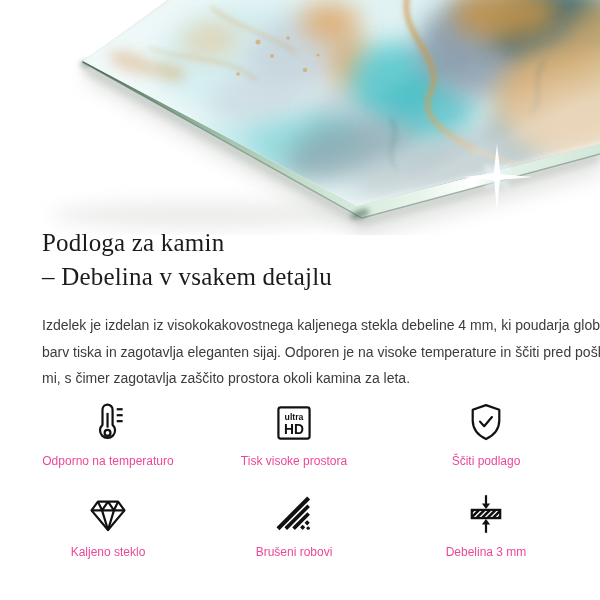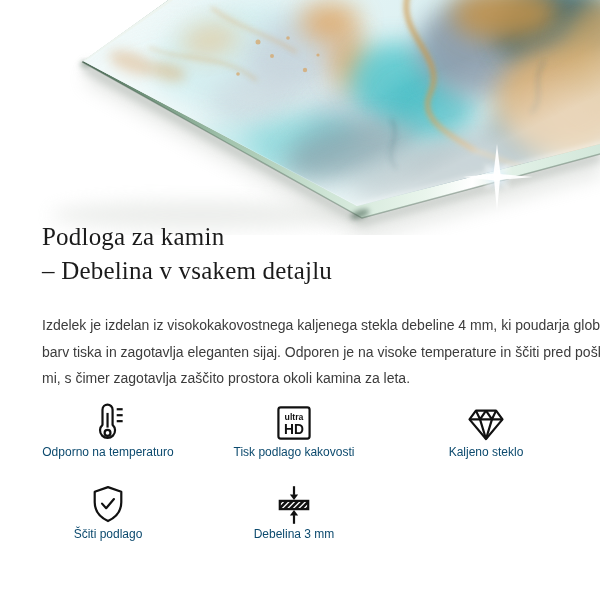--- a/index.html
+++ b/index.html
@@ -2,36 +2,36 @@
 <html><head>
 <meta charset="utf-8">
 <style>
   html,body{margin:0;padding:0;}
   .page{
     position:relative;width:600px;height:600px;overflow:hidden;
     background:#ffffff;font-family:"Liberation Sans",sans-serif;
   }
   .hero{position:absolute;left:0;top:0;width:600px;height:235px;}
   .title{
-    position:absolute;left:42px;top:220px;
+    position:absolute;left:42px;top:226px;
     font-family:"Liberation Serif",serif;font-size:25px;line-height:34px;
     color:#1b1b1b;font-weight:400;letter-spacing:.2px;
   }
   .para{
     position:absolute;left:42px;top:312px;
     font-size:14px;line-height:26.5px;color:#3c3c3c;white-space:nowrap;
   }
   .features{
     position:absolute;left:30px;top:399px;width:540px;
     display:grid;grid-template-columns:156px 216px 168px;row-gap:22px;
     justify-items:center;
   }
   .feature{display:flex;flex-direction:column;align-items:center;}
   .icon-box{height:46px;display:flex;align-items:flex-end;justify-content:center;}
-  .feature-label{font-size:12px;color:#0c4a6e;}
+  .feature-label{margin-top:9px;font-size:12px;color:#ec4899;}
   .ic{stroke:#111;fill:none;stroke-width:2.4;}
   .ic-fill{fill:#111;stroke:none;}
   svg text{font-family:"Liberation Sans",sans-serif;}
 </style>
 </head>
 <body>
 
 <div class="page">
 
   <svg class="hero" width="600" height="235" viewBox="0 0 600 235">
@@ -182,47 +182,61 @@
     </div>
 
     <div class="feature">
       <div class="icon-box">
         <svg width="44" height="44" viewBox="0 0 48 48">
           <rect class="ic" x="7" y="7" width="34" height="34" rx="2.5" stroke-width="2.6"></rect>
           <text x="24" y="20.5" text-anchor="middle" font-size="9.5" font-weight="700" fill="#111">ultra</text>
           <text x="24" y="35.5" text-anchor="middle" font-size="15" font-weight="700" fill="#111">HD</text>
         </svg>
       </div>
-      <div class="feature-label">Tisk podlago kakovosti</div>
+      <div class="feature-label">Tisk visoke prostora</div>
+    </div>
+
+    <div class="feature">
+      <div class="icon-box">
+        <svg width="44" height="44" viewBox="0 0 48 48">
+          <path class="ic" stroke-width="2.6" stroke-linejoin="round" d="M24 4.5 L38.5 9.5 V21 C38.5 30.5 32.5 37.5 24 41.5 C15.5 37.5 9.5 30.5 9.5 21 V9.5 Z"></path>
+          <path class="ic" stroke-width="2.6" stroke-linecap="round" stroke-linejoin="round" d="M17.5 22.5 L22 27.5 L30.5 17.5"></path>
+        </svg>
+      </div>
+      <div class="feature-label">Ščiti podlago</div>
     </div>
 
     <div class="feature">
       <div class="icon-box">
         <svg width="44" height="44" viewBox="0 0 48 48">
           <g class="ic" stroke-width="2.2" stroke-linejoin="round">
             <path d="M13 10.5 H35 L42 20 L24 41.5 L6 20 Z"></path>
             <path d="M6 20 H42"></path>
             <path d="M13 10.5 L17.5 20 M24 10.5 L17.5 20 M24 10.5 L30.5 20 M35 10.5 L30.5 20"></path>
             <path d="M17.5 20 L24 41.5 M30.5 20 L24 41.5"></path>
           </g>
         </svg>
       </div>
       <div class="feature-label">Kaljeno steklo</div>
     </div>
 
     <div class="feature">
       <div class="icon-box">
         <svg width="44" height="44" viewBox="0 0 48 48">
-          <path class="ic" stroke-width="2.6" stroke-linejoin="round" d="M24 4.5 L38.5 9.5 V21 C38.5 30.5 32.5 37.5 24 41.5 C15.5 37.5 9.5 30.5 9.5 21 V9.5 Z"></path>
-          <path class="ic" stroke-width="2.6" stroke-linecap="round" stroke-linejoin="round" d="M17.5 22.5 L22 27.5 L30.5 17.5"></path>
-        </svg>
-      </div>
-      <div class="feature-label">Ščiti podlago</div>
-    </div>
-
+          <g stroke="#111" fill="none" stroke-linecap="butt">
+            <line x1="6.5" y1="40" x2="40" y2="6.5" stroke-width="4.5"></line>
+            <line x1="15" y1="40" x2="40" y2="15" stroke-width="4"></line>
+            <line x1="23.5" y1="40" x2="40" y2="23.5" stroke-width="4"></line>
+            <line x1="32" y1="40" x2="40" y2="32" stroke-width="4" stroke-dasharray="4 3"></line>
+          </g>
+          <circle class="ic-fill" cx="39.5" cy="39.5" r="1.8"></circle>
+        </svg>
+      </div>
+      <div class="feature-label">Brušeni robovi</div>
+    </div>
 
     <div class="feature">
       <div class="icon-box">
         <svg width="44" height="44" viewBox="0 0 48 48">
           <defs>
               <clipPath id="barClip">
                 <rect x="8.5" y="19.5" width="31" height="9"></rect>
               </clipPath>
             </defs>
           <g clip-path="url(#barClip)" stroke="#111" stroke-width="2.8">

